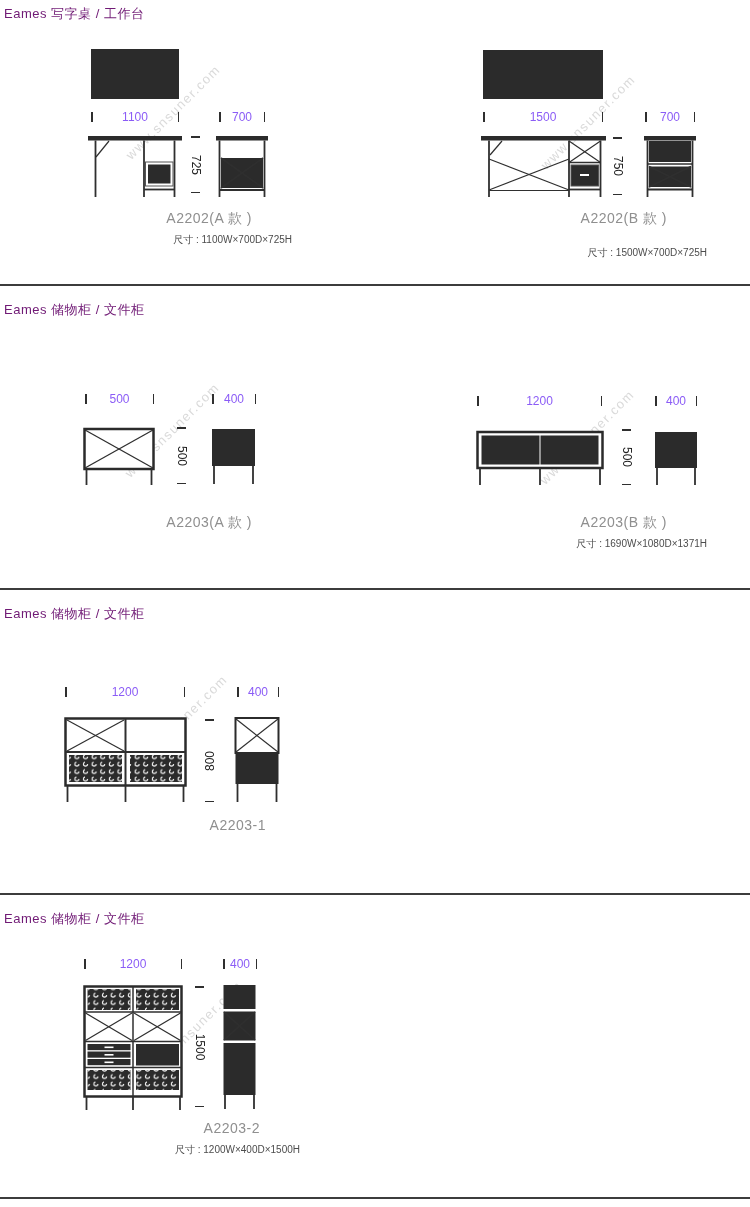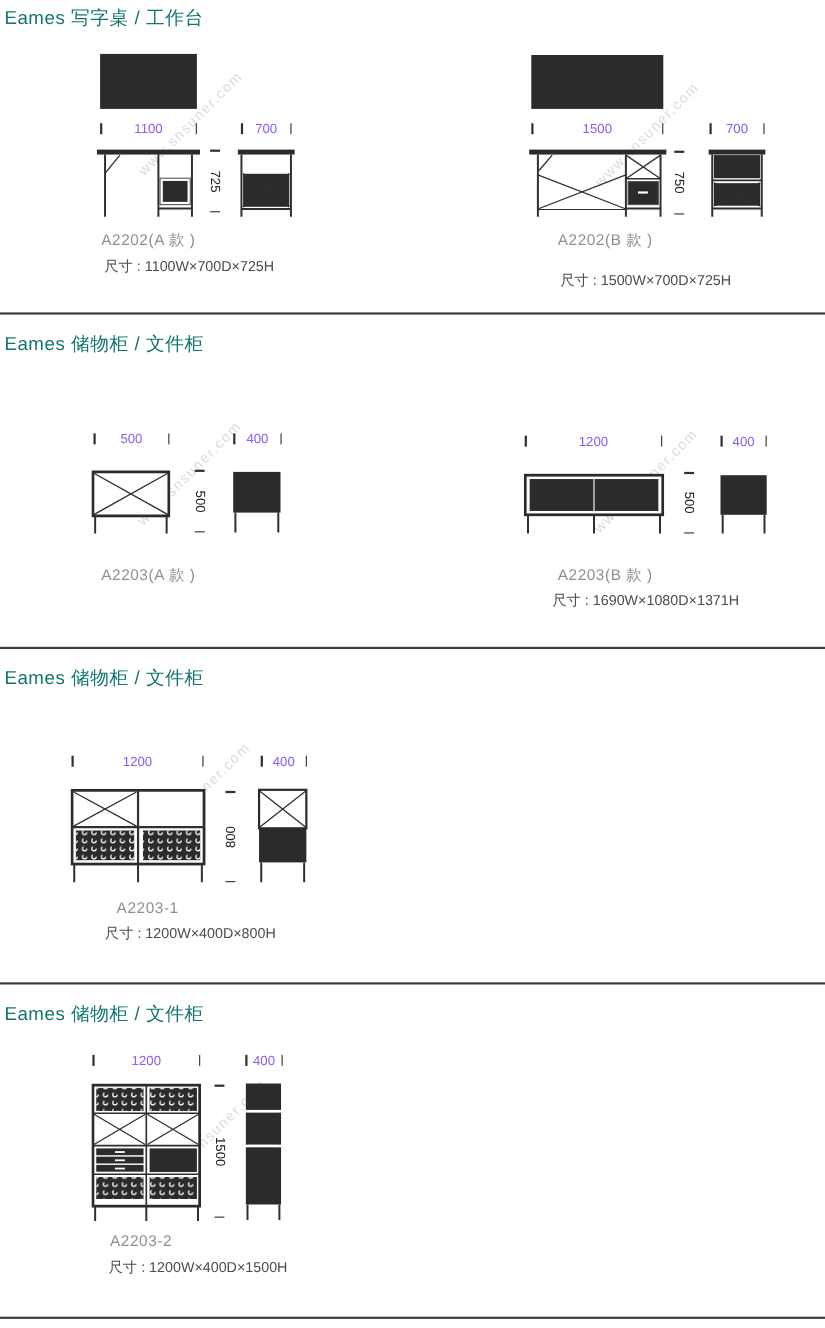--- a/index.html
+++ b/index.html
@@ -1,33 +1,33 @@
 <!DOCTYPE html>
 <html><head>
 <meta charset="utf-8">
 <style>
   html,body{margin:0;padding:0;background:#fff;}
   .canvas{position:relative;width:750px;height:1207px;background:#ffffff;overflow:hidden;
           font-family:"Liberation Sans","DejaVu Sans",sans-serif;}
-  .sec-title{position:absolute;left:4px;font-size:17px;color:#0f766e;letter-spacing:.5px;}
+  .sec-title{position:absolute;left:4px;font-size:13px;color:#701a75;letter-spacing:.5px;}
   .divider{position:absolute;left:0;width:750px;height:2px;background:#3c3c3c;}
   .topview{position:absolute;background:#2b2b2b;}
   .drawing{position:absolute;}
   .dim-h{position:absolute;height:12px;}
   .dim-h::before,.dim-h::after{content:"";position:absolute;top:1px;width:1.5px;height:10px;background:#2f2f2f;}
   .dim-h::before{left:0;} .dim-h::after{right:0;}
   .dim-h .lbl{position:absolute;left:0;right:0;top:0;text-align:center;font-size:12px;line-height:12px;color:#8b5cf6;}
   .dim-v{position:absolute;width:11px;}
   .dim-v::before,.dim-v::after{content:"";position:absolute;left:1px;width:9px;height:1.5px;background:#2f2f2f;}
   .dim-v::before{top:0;} .dim-v::after{bottom:0;}
   .dim-v .lbl{position:absolute;top:50%;left:50%;white-space:nowrap;font-size:12px;color:#222;
               transform:translate(-50%,-50%) rotate(90deg);}
   .dim-v.ccw .lbl{transform:translate(-50%,-50%) rotate(-90deg);}
-  .caption{position:absolute;text-align:left;font-size:14px;color:#8f8f8f;letter-spacing:.5px;}
-  .size-label{position:absolute;text-align:center;font-size:13px;color:#4c4c4c;}
+  .caption{position:absolute;text-align:right;font-size:14px;color:#8f8f8f;letter-spacing:.5px;}
+  .size-label{position:absolute;text-align:right;font-size:10px;color:#4c4c4c;}
   .wm{position:absolute;font-size:13px;color:#dadada;letter-spacing:1.5px;white-space:nowrap;
       transform:translate(-50%,-50%) rotate(-45deg);}
   svg line{stroke:#2f2f2f;}
 </style>
 </head>
 <body>
 
 <svg width="0" height="0" style="position:absolute" aria-hidden="true">
   <defs>
     <pattern id="dots" width="8.6" height="7.4" patternUnits="userSpaceOnUse">
@@ -202,21 +202,20 @@
     </div>
   <svg class="drawing" style="left:234px;top:715px" width="48" height="89" viewBox="0 0 48 89">
     <rect x="1.5" y="3" width="43" height="35" fill="#ffffff" stroke="#2b2b2b" stroke-width="2"></rect>
     <line x1="2" y1="4" x2="44" y2="37" stroke-width="1.2"></line>
     <line x1="2" y1="37" x2="44" y2="4" stroke-width="1.2"></line>
     <rect x="1.5" y="38" width="43" height="31" fill="#2b2b2b"></rect>
     <line x1="3.5" y1="69" x2="3.5" y2="87" stroke-width="1.8"></line>
     <line x1="42.5" y1="69" x2="42.5" y2="87" stroke-width="1.8"></line>
   </svg>
   <div class="caption" style="left:106px;top:817px;width:160px">A2203-1</div>
-  <div class="size-label" style="left:53px;top:840px;width:240px">尺寸 : 1200W×400D×800H</div>
 
   <div class="divider" style="top:893px"></div>
 
   <div class="sec-title" style="top:910px">Eames 储物柜 / 文件柜</div>
   <div class="wm" style="left:195px;top:1028px">www.snsuner.com</div>
 
   <div class="dim-h" style="left:84px;top:958px;width:98px">
     <span class="lbl">1200</span>
     </div>
   <div class="dim-h" style="left:223px;top:958px;width:34px">

